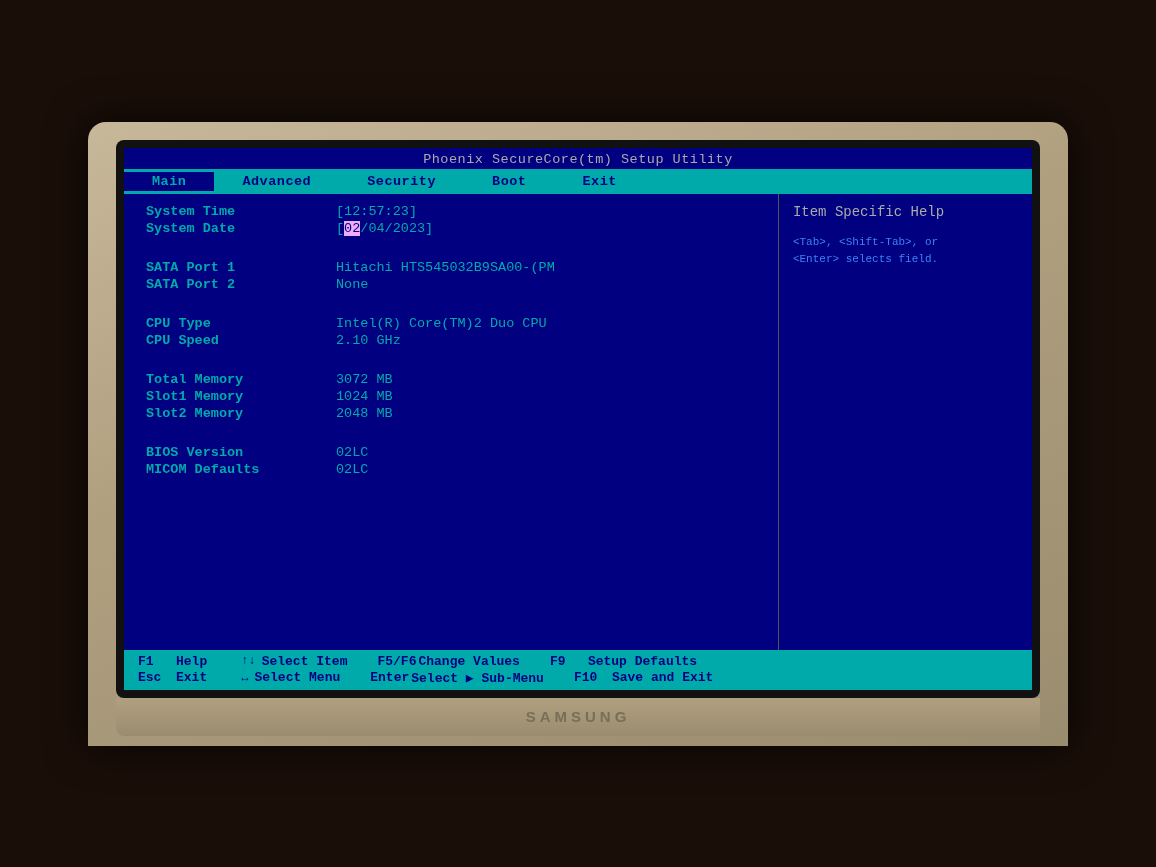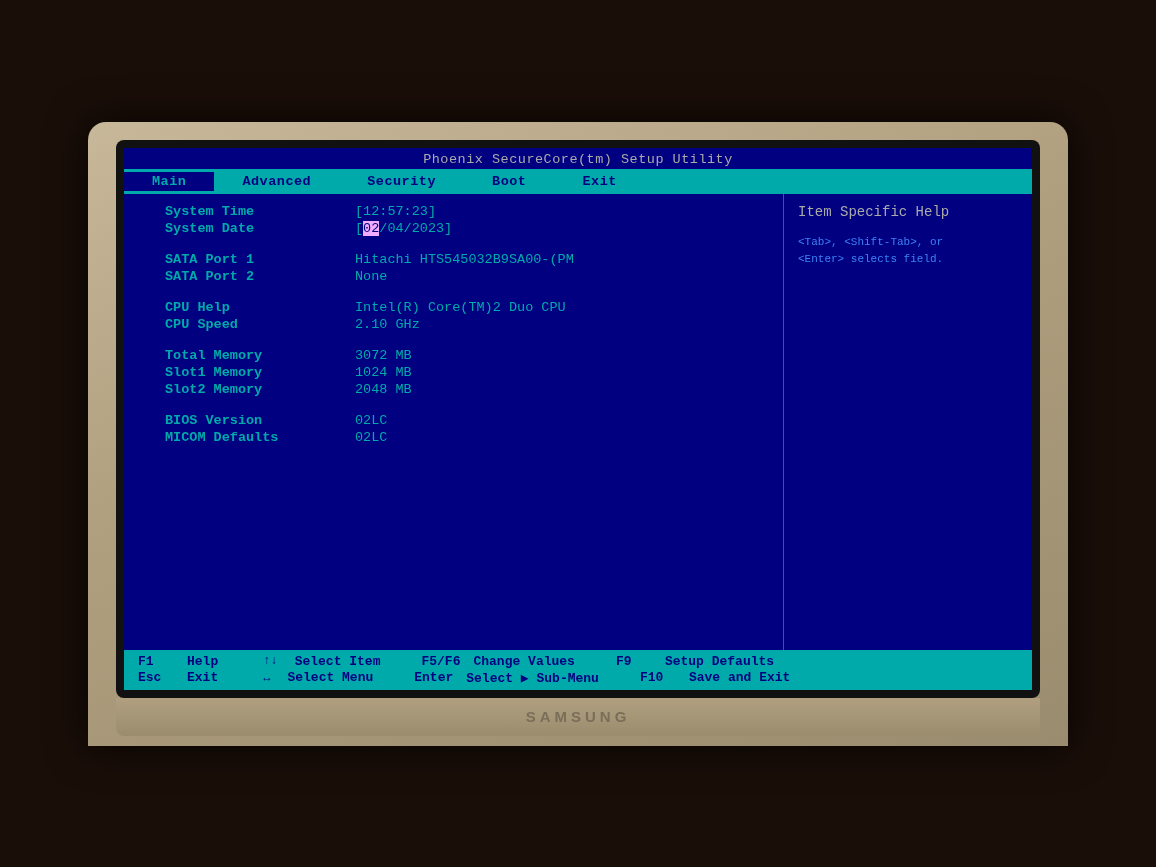--- a/index.html
+++ b/index.html
@@ -88,23 +88,22 @@
       flex: 1;
       flex-direction: row;
       background: #000080;
     }
 
     .bios-main-panel {
       flex: 3;
       padding: 10px 18px 10px 22px;
       display: flex;
       flex-direction: column;
-      gap: 0;
+      gap: 8px;
       border-right: 1px solid #555;
-      margin-left: 19px;
     }
 
     .bios-help-panel {
       flex: 1.1;
       padding: 10px 14px;
       color: #aaaaaa;
       font-size: 13px;
     }
 
     .help-title {
@@ -154,21 +153,21 @@
       font-weight: bold;
       padding: 4px 14px;
       display: flex;
       flex-direction: column;
       gap: 1px;
     }
 
     .footer-row {
       display: flex;
       flex-direction: row;
-      gap: 13px;
+      gap: 2px;
       align-items: center;
     }
 
     .footer-key {
       color: #000080;
       font-weight: bold;
       min-width: 36px;
     }
 
     .footer-desc {
@@ -251,21 +250,21 @@
               <span class="info-value">Hitachi HTS545032B9SA00-(PM</span>
             </div>
             <div class="info-row">
               <span class="info-label">SATA Port 2</span>
               <span class="info-value">None</span>
             </div>
           </div>
 
           <div class="info-group">
             <div class="info-row">
-              <span class="info-label">CPU Help</span>
+              <span class="info-label">CPU Type</span>
               <span class="info-value">Intel(R)  Core(TM)2 Duo CPU</span>
             </div>
             <div class="info-row">
               <span class="info-label">CPU Speed</span>
               <span class="info-value">2.10 GHz</span>
             </div>
           </div>
 
           <div class="info-group">
             <div class="info-row">

